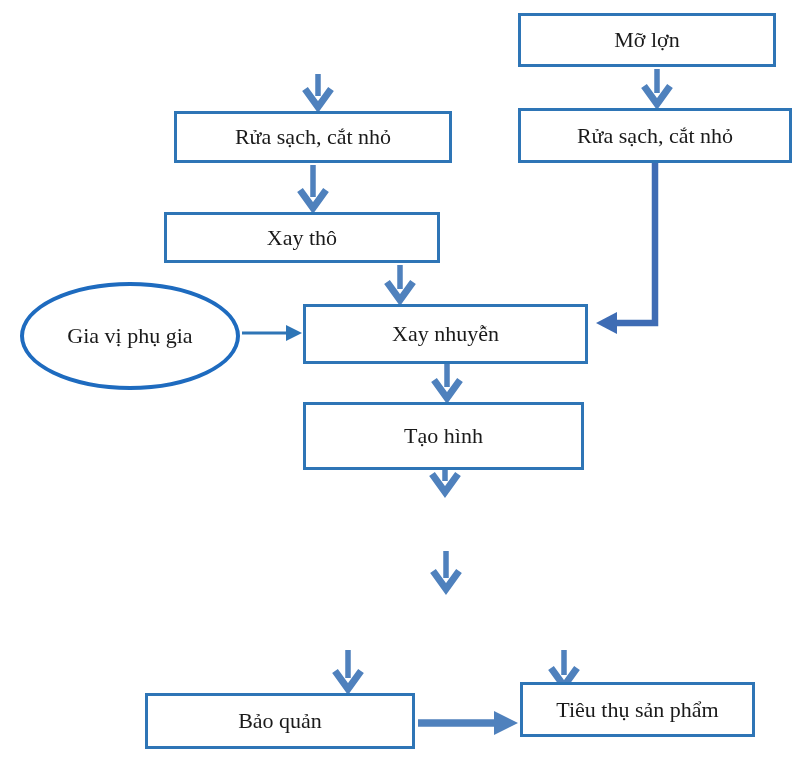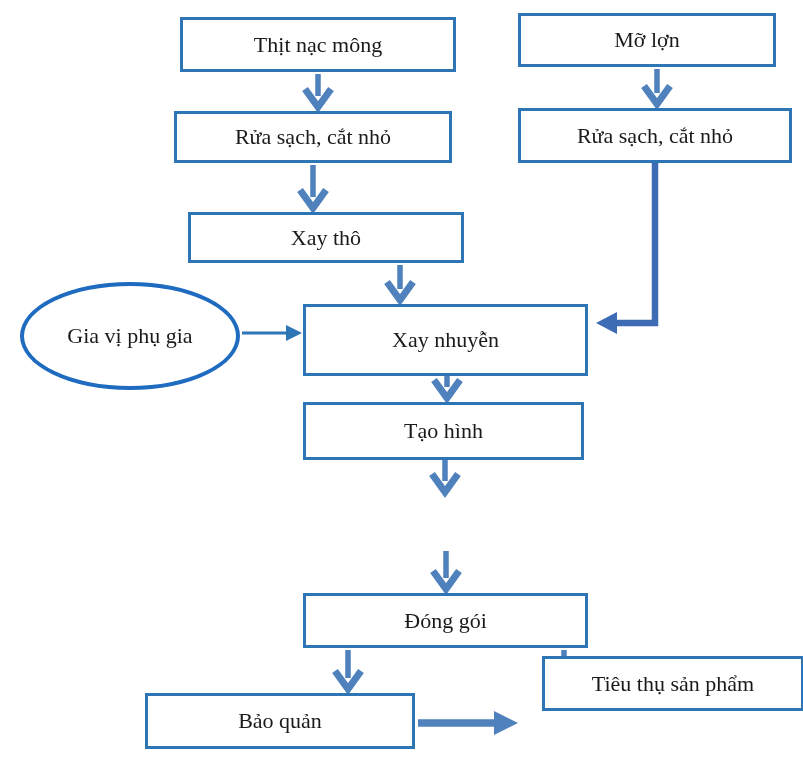--- a/index.html
+++ b/index.html
@@ -31,27 +31,27 @@
     font-size:22px;color:#1a1a1a;line-height:1.25;
     text-align:center;
     z-index:2;
     gap:8px;
   }
   
   .n-thit      {left:180px;top:17px; width:276px;height:55px;}
   .n-molon     {left:518px;top:13px; width:258px;height:54px;}
   .n-ruatrai   {left:174px;top:111px;width:278px;height:52px;}
   .n-ruaphai   {left:518px;top:108px;width:274px;height:55px;}
-  .n-xaytho    {left:188px;top:212px;width:276px;height:51px;}
-  .n-xaynhuyen {left:303px;top:304px;width:285px;height:72px;}
-  .n-taohinh   {left:303px;top:402px;width:281px;height:58px;}
+  .n-xaytho    {left:164px;top:212px;width:276px;height:51px;}
+  .n-xaynhuyen {left:303px;top:304px;width:285px;height:60px;}
+  .n-taohinh   {left:303px;top:402px;width:281px;height:68px;}
   .n-hap       {left:302px;top:496px;width:282px;height:53px;}
   .n-donggoi   {left:303px;top:593px;width:285px;height:55px;}
   .n-baoquan   {left:145px;top:693px;width:270px;height:56px;}
-  .n-tieuthu   {left:520px;top:656px;width:262px;height:55px;margin-left:22px;}
+  .n-tieuthu   {left:520px;top:682px;width:235px;height:55px;}
   .n-giavi     {left:20px; top:282px;width:220px;height:108px;}
   .stem{stroke:#4f81bd;stroke-width:5.5;fill:none;}
   .vhead{stroke:#4f81bd;stroke-width:7;fill:none;stroke-linejoin:miter;stroke-miterlimit:6;}
   .elbow{stroke:#3e6cb4;stroke-width:6.5;fill:none;stroke-linejoin:miter;}
   .tri{fill:#3e6cb4;stroke:none;}
   .thinline{stroke:#2e75b6;stroke-width:3;fill:none;}
   .thintri{fill:#2e75b6;stroke:none;}
   .fatline{stroke:#4f81bd;stroke-width:7.5;fill:none;}
   .fattri{fill:#4f81bd;stroke:none;}
 </style>
@@ -108,44 +108,38 @@
       <path class="thinline" d="M242 333 L289 333"></path>
       <polygon class="thintri" points="302,333 286,325 286,341"></polygon>
     </g>
 
     <g>
       <path class="fatline" d="M418 723 L497 723"></path>
       <polygon class="fattri" points="518,723 494,711 494,735"></polygon>
     </g>
   </svg>
 
-  <div class="node n-thit">
-    <span>Thịt nạc mông</span>
-  </div>
   <div class="node n-molon">
     <span>Mỡ lợn</span>
   </div>
   <div class="node n-ruatrai">
     <span>Rửa sạch, cắt nhỏ</span>
   </div>
   <div class="node n-ruaphai">
     <span>Rửa sạch, cắt nhỏ</span>
   </div>
   <div class="node n-xaytho">
     <span>Xay thô</span>
   </div>
   <div class="node n-xaynhuyen">
     <span>Xay nhuyễn</span>
   </div>
   <div class="node n-taohinh">
     <span>Tạo hình</span>
   </div>
-  <div class="node n-donggoi">
-    <span>Đóng gói</span>
-  </div>
   <div class="node n-baoquan">
     <span>Bảo quản</span>
   </div>
   <div class="node n-tieuthu">
     <span>Tiêu thụ sản phẩm</span>
   </div>
 
   <div class="ellipse n-giavi">
     <span>Gia vị phụ gia</span>
   </div>

